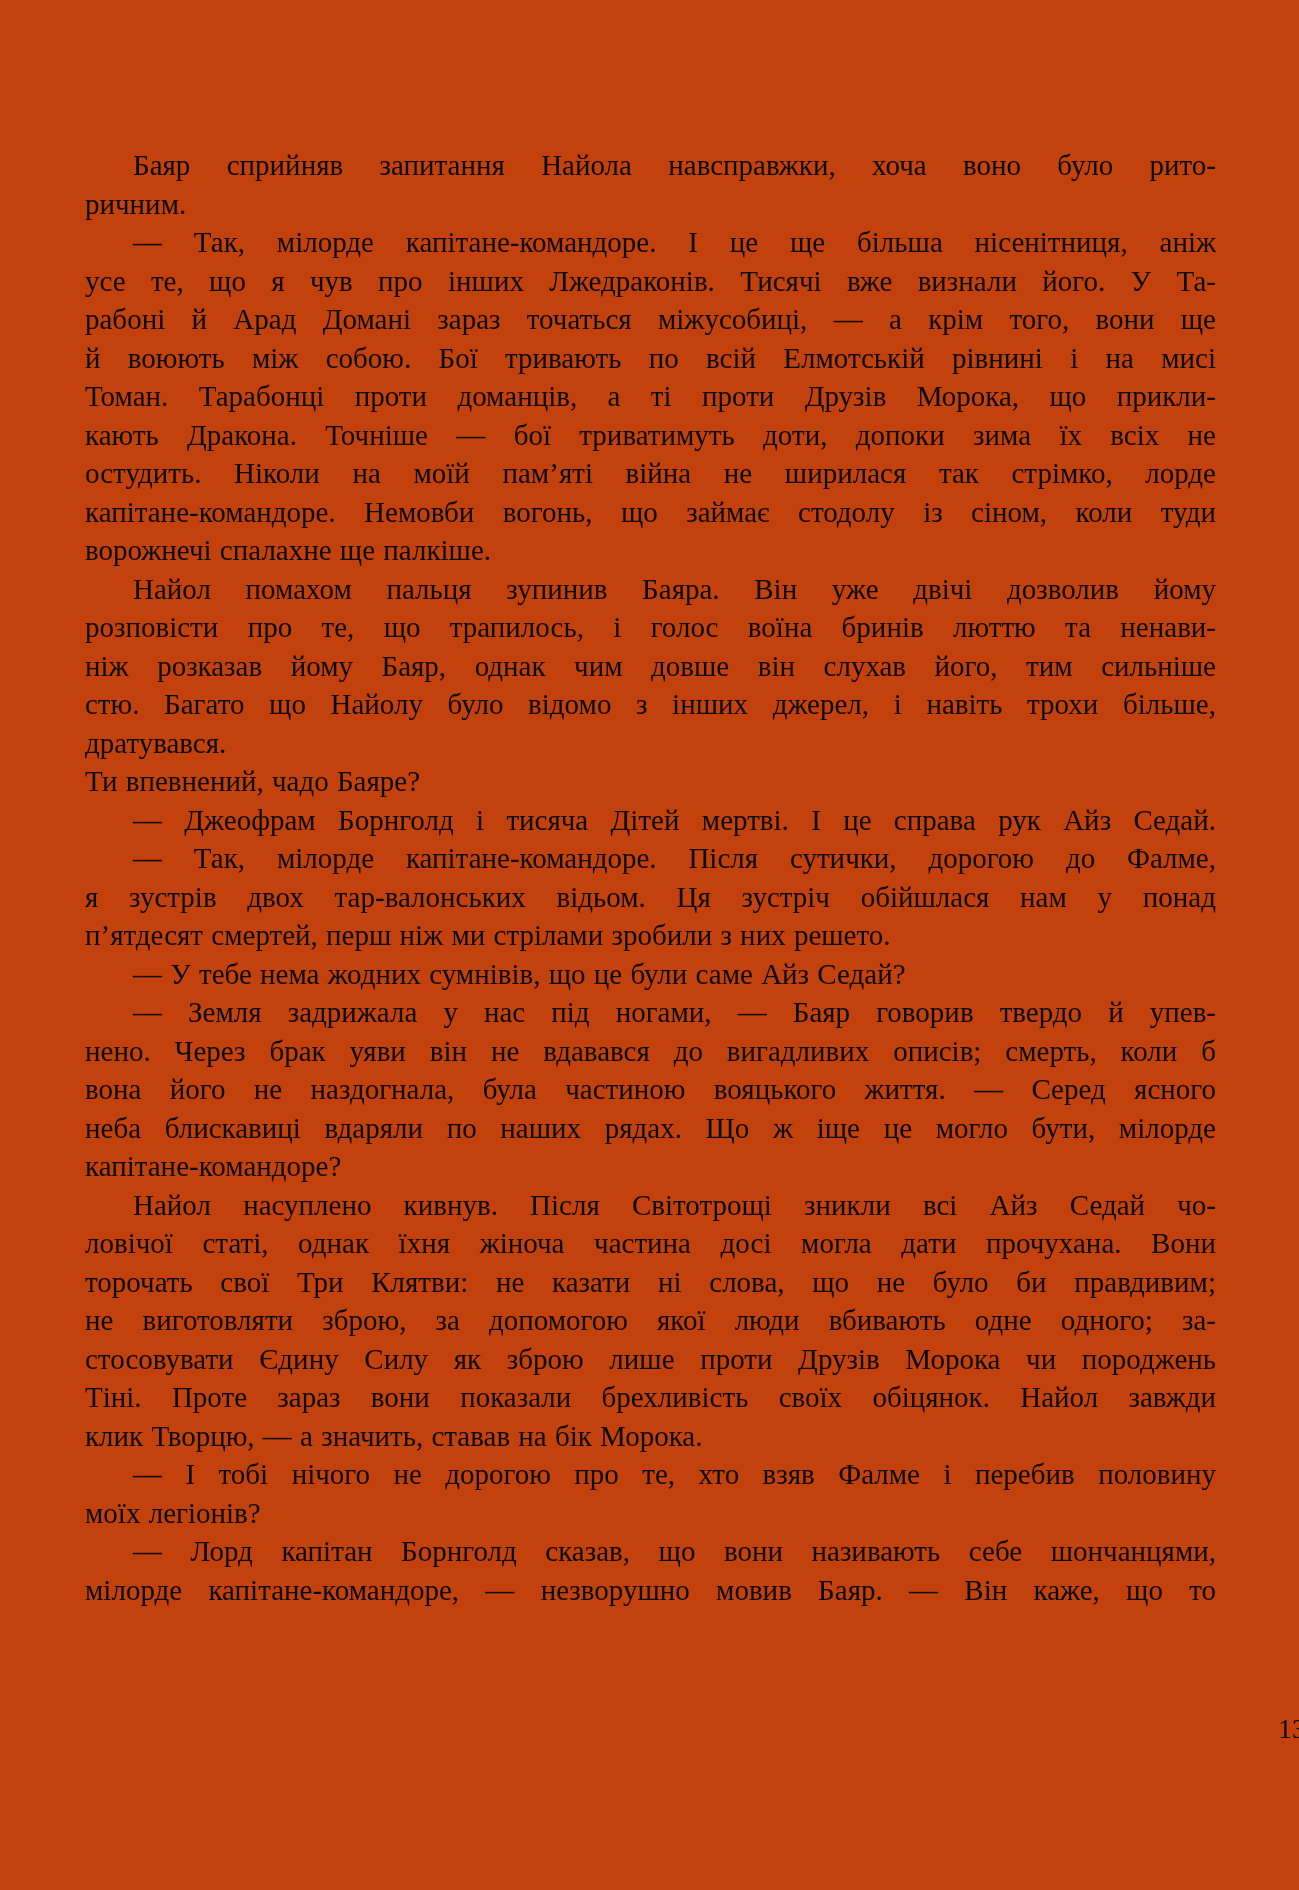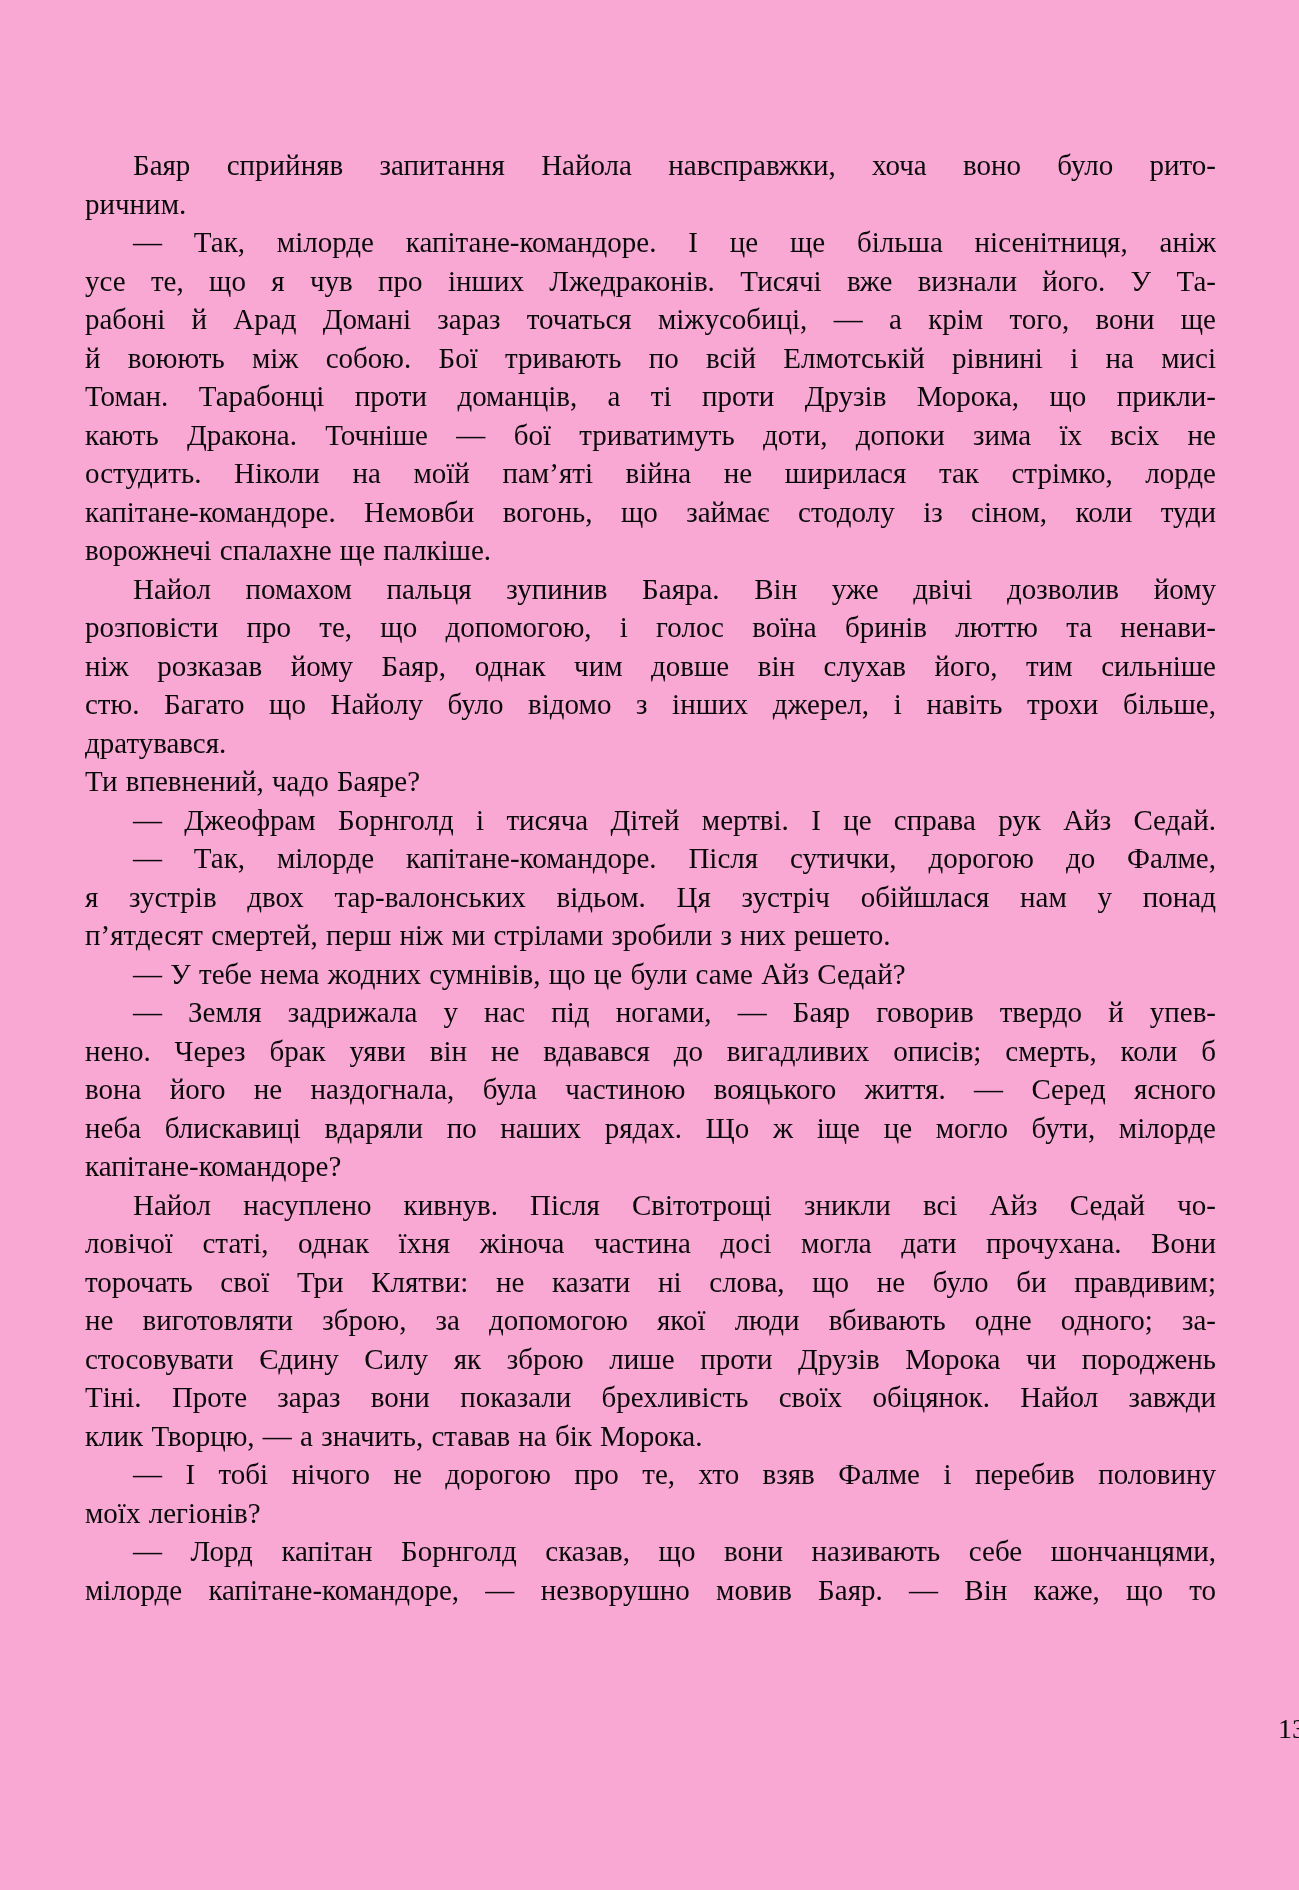--- a/index.html
+++ b/index.html
@@ -4,21 +4,21 @@
 <style>
   html, body {
     margin: 0;
     padding: 0;
     background: #ffffff;
   }
   .page {
     position: relative;
     width: 1299px;
     height: 1890px;
-    background: #f9a8d4;
+    background: #c2410c;
     color: #0a0a0a;
     font-family: "Liberation Serif", "DejaVu Serif", serif;
     overflow: hidden;
   }
   .text-block {
     position: absolute;
     left: 85px;
     top: 146px;
     width: 1131px;
   }
@@ -57,21 +57,21 @@
       <div class="text-line para-first">— Так, мілорде капітане-командоре. І це ще більша нісенітниця, аніж</div>
       <div class="text-line">усе те, що я чув про інших Лжедраконів. Тисячі вже визнали його. У Та-</div>
       <div class="text-line">рабоні й Арад Домані зараз точаться міжусобиці, — а крім того, вони ще</div>
       <div class="text-line">й воюють між собою. Бої тривають по всій Елмотській рівнині і на мисі</div>
       <div class="text-line">Томан. Тарабонці проти доманців, а ті проти Друзів Морока, що прикли-</div>
       <div class="text-line">кають Дракона. Точніше — бої триватимуть доти, допоки зима їх всіх не</div>
       <div class="text-line">остудить. Ніколи на моїй пам’яті війна не ширилася так стрімко, лорде</div>
       <div class="text-line">капітане-командоре. Немовби вогонь, що займає стодолу із сіном, коли туди</div>
       <div class="text-line para-last">ворожнечі спалахне ще палкіше.</div>
       <div class="text-line para-first">Найол помахом пальця зупинив Баяра. Він уже двічі дозволив йому</div>
-      <div class="text-line">розповісти про те, що допомогою, і голос воїна бринів люттю та ненави-</div>
+      <div class="text-line">розповісти про те, що трапилось, і голос воїна бринів люттю та ненави-</div>
       <div class="text-line">ніж розказав йому Баяр, однак чим довше він слухав його, тим сильніше</div>
       <div class="text-line">стю. Багато що Найолу було відомо з інших джерел, і навіть трохи більше,</div>
       <div class="text-line para-last">дратувався.</div>
       <div class="text-line para-last">Ти впевнений, чадо Баяре?</div>
       <div class="text-line para-first">— Джеофрам Борнголд і тисяча Дітей мертві. І це справа рук Айз Седай.</div>
       <div class="text-line para-first">— Так, мілорде капітане-командоре. Після сутички, дорогою до Фалме,</div>
       <div class="text-line">я зустрів двох тар-валонських відьом. Ця зустріч обійшлася нам у понад</div>
       <div class="text-line para-last">п’ятдесят смертей, перш ніж ми стрілами зробили з них решето.</div>
       <div class="text-line para-first para-last">— У тебе нема жодних сумнівів, що це були саме Айз Седай?</div>
       <div class="text-line para-first">— Земля задрижала у нас під ногами, — Баяр говорив твердо й упев-</div>

